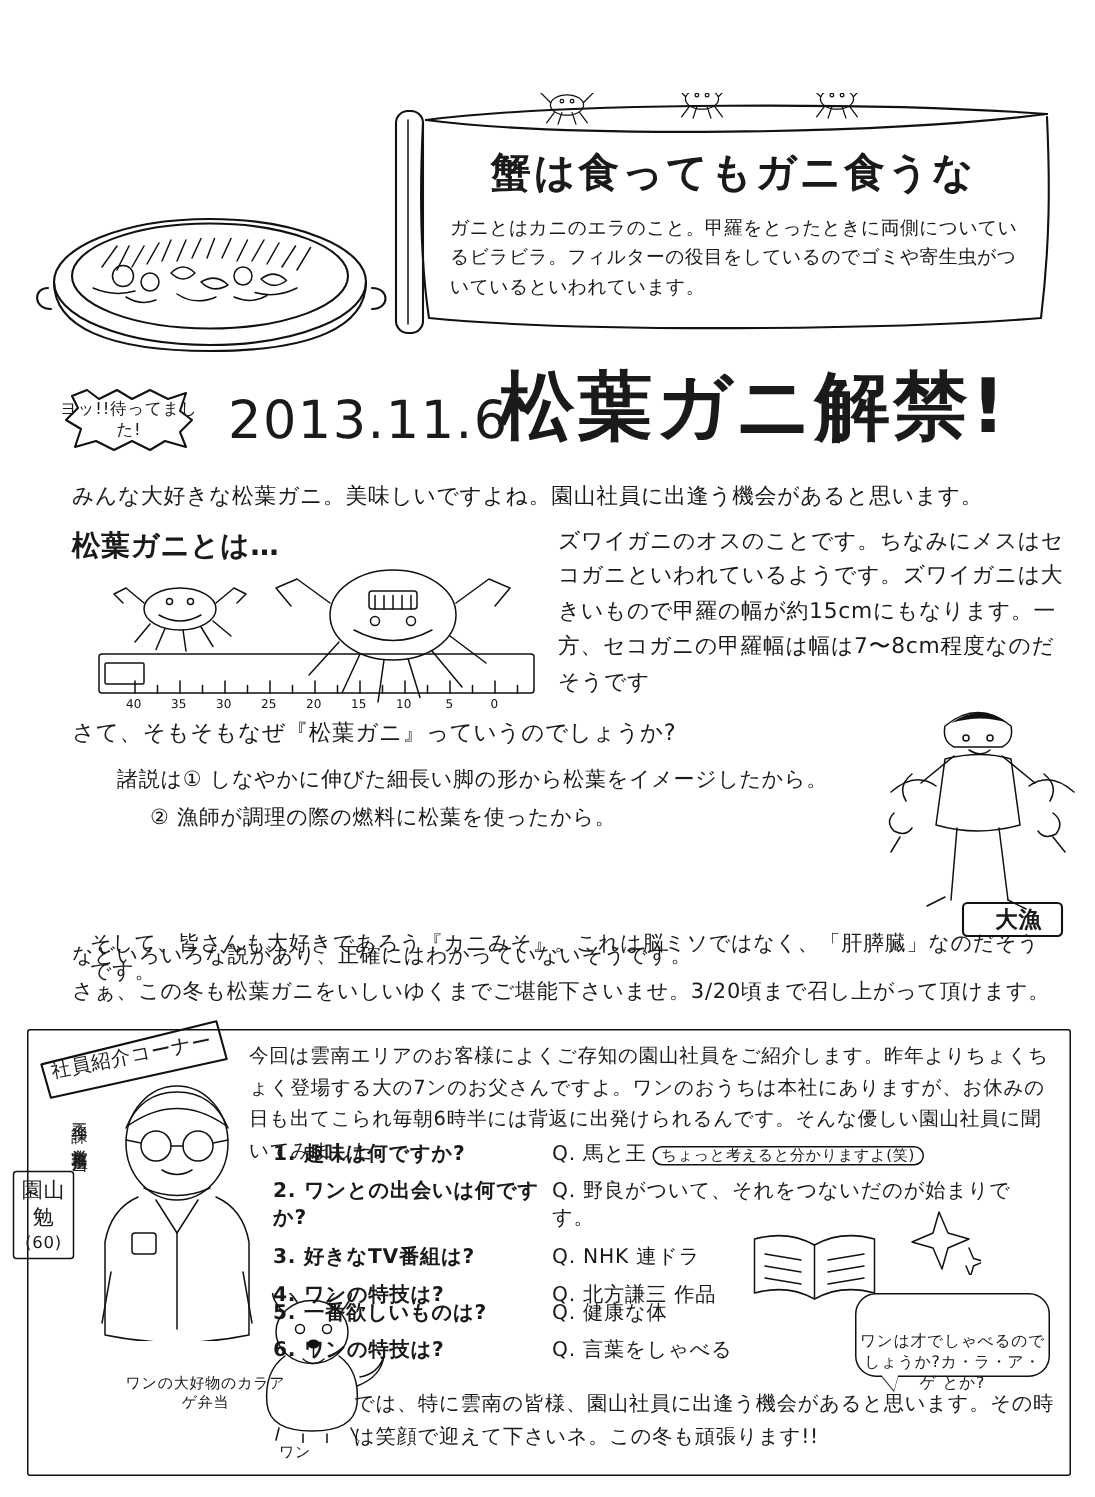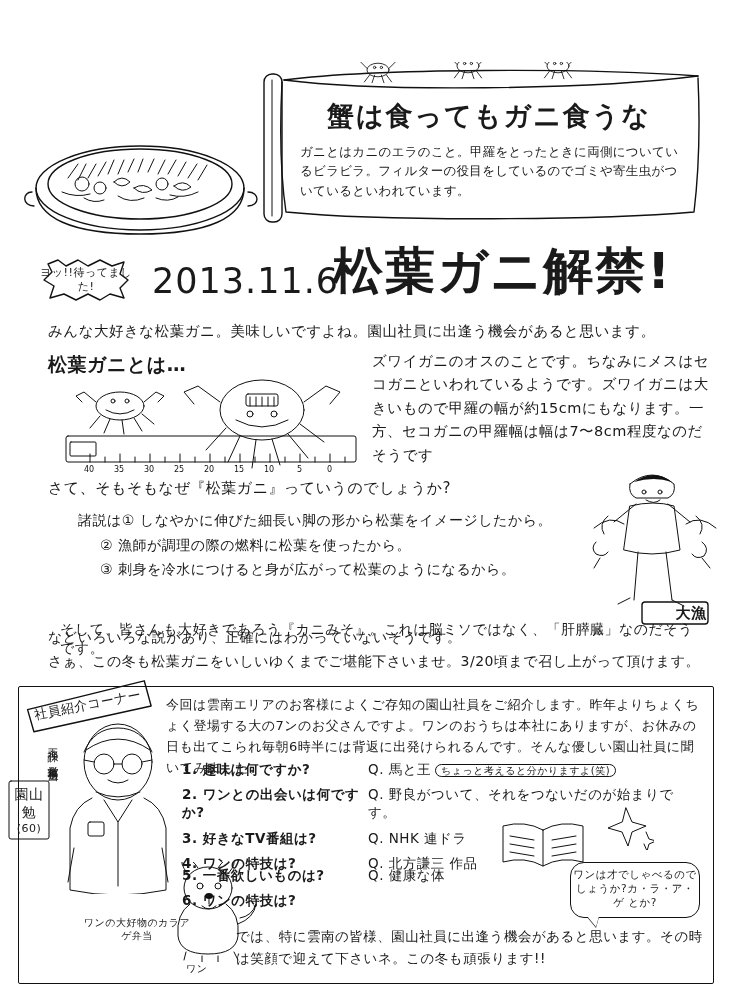--- a/index.html
+++ b/index.html
@@ -133,21 +133,21 @@
   .qa-q { width: 186px; font-weight: bold; }
   .qa-a { flex: 1; }
   .qa-note {
     font-size: 10px; border: 1px solid #111; border-radius: 10px;
     padding: 0 5px; margin-left: 4px; white-space: nowrap;
   }
   .qa2 { top: 866px; }
   .bubble {
     left: 570px; top: 862px; width: 130px; height: 56px;
     border: 1.4px solid #111; border-radius: 14px;
-    font-size: 10.5px; text-align: center; padding-top: 4px;
+    font-size: 10.5px; text-align: center; padding-top: 24px;
     box-sizing: border-box; line-height: 1.35;
   }
   .bubble:after {
     content: ""; position: absolute; left: 16px; bottom: -10px;
     border-left: 9px solid transparent; border-right: 3px solid transparent;
     border-top: 11px solid #fff; filter: drop-shadow(0 1px 0 #111);
   }
   .outro {
     left: 236px; top: 926px; width: 468px; font-size: 13.5px;
     line-height: 1.6;
@@ -280,21 +280,20 @@
           <text x="249" y="100">5</text>
           <text x="279" y="100">0</text>
       </g>
     </svg>
   </div>
 
   <div class="abs why-q hand">さて、そもそもなぜ『松葉ガニ』っていうのでしょうか?</div>
   <div class="abs why-list hand">
     <div><span>諸説は</span><span>① しなやかに伸びた細長い脚の形から松葉をイメージしたから。</span></div>
     <div style="padding-left:22px;"><span>② 漁師が調理の際の燃料に松葉を使ったから。</span></div>
-    <div style="padding-left:22px;"><span>③ 刺身を冷水につけると身が広がって松葉のようになるから。</span></div>
   </div>
   <div class="abs why-note hand">などいろいろな説があり、正確にはわかっていないそうです。</div>
   <div class="abs kanimiso hand">そして、皆さんも大好きであろう『カニみそ』。これは脳ミソではなく、「肝膵臓」なのだそうです。</div>
   <div class="abs closing hand">さぁ、この冬も松葉ガニをいしいゆくまでご堪能下さいませ。3/20頃まで召し上がって頂けます。</div>
 
   <div class="abs" style="left:590px; top:462px; width:130px; height:150px;">
     <svg width="130" height="150" viewBox="0 0 130 150">
       <g class="ink-thin">
         <path d="M40 22 q22 -18 44 0 q2 10 -6 14 l-32 0 q-8 -4 -6 -14Z"></path>
         <path class="ink-fill" d="M44 20 q20 -14 38 0 q-18 -6 -38 0Z"></path>
@@ -311,21 +310,21 @@
       <g class="ink-thin">
         <path d="M6 80 q-6 6 0 12 q8 4 12 -2 M112 80 q8 6 2 14 q-8 4 -12 -2"></path>
         <path d="M10 96 l-6 10 M112 96 l8 10"></path>
       </g>
     </svg>
   </div>
   <div class="abs tairyo hand">
     <svg class="abs" style="left:0;top:0;" width="70" height="26" viewBox="0 0 70 26">
       <rect class="ink" x="2" y="2" width="66" height="22" rx="3"></rect>
     </svg>
-    <div class="abs" style="left:16px;top:0;width:70px;line-height:26px;">大漁</div>
+    <div class="abs" style="left:4px;top:0;width:70px;line-height:26px;">大漁</div>
   </div>
 
   <div class="abs bottom-box"></div>
 
   <div class="abs corner-tag hand">
     <svg class="abs" style="left:0;top:0;" width="128" height="36" viewBox="0 0 128 36">
       <path class="ink" d="M4 10 L 124 4 L 126 30 L 6 33 Z"></path>
     </svg>
     <div class="abs" style="left:0;top:0;width:128px;">社員紹介コーナー</div>
   </div>
@@ -398,20 +397,21 @@
     </svg>
   </div>
 
   <div class="abs qa qa2 hand">
     <div class="qa-row">
       <div class="qa-q"><span>5.</span> <span>一番欲しいものは?</span></div>
       <div class="qa-a"><span>Q. 健康な体</span></div>
     </div>
     <div class="qa-row">
       <div class="qa-q"><span>6.</span> <span>ワンの特技は?</span></div>
+      <div class="qa-a"><span>Q. 言葉をしゃべる</span></div>
     </div>
   </div>
 
   <div class="abs bubble hand">ワンは才でしゃべるのでしょうか?カ・ラ・ア・ゲ とか?</div>
 
   <div class="abs" style="left:156px; top:862px; width:110px; height:100px;">
     <svg width="110" height="100" viewBox="0 0 110 100">
       <g class="ink-thin">
         <ellipse cx="52" cy="26" rx="24" ry="21"></ellipse>
         <path d="M32 12 q-10 -12 -4 -16 q8 0 14 10 M72 12 q10 -12 4 -16 q-8 0 -14 10"></path>

